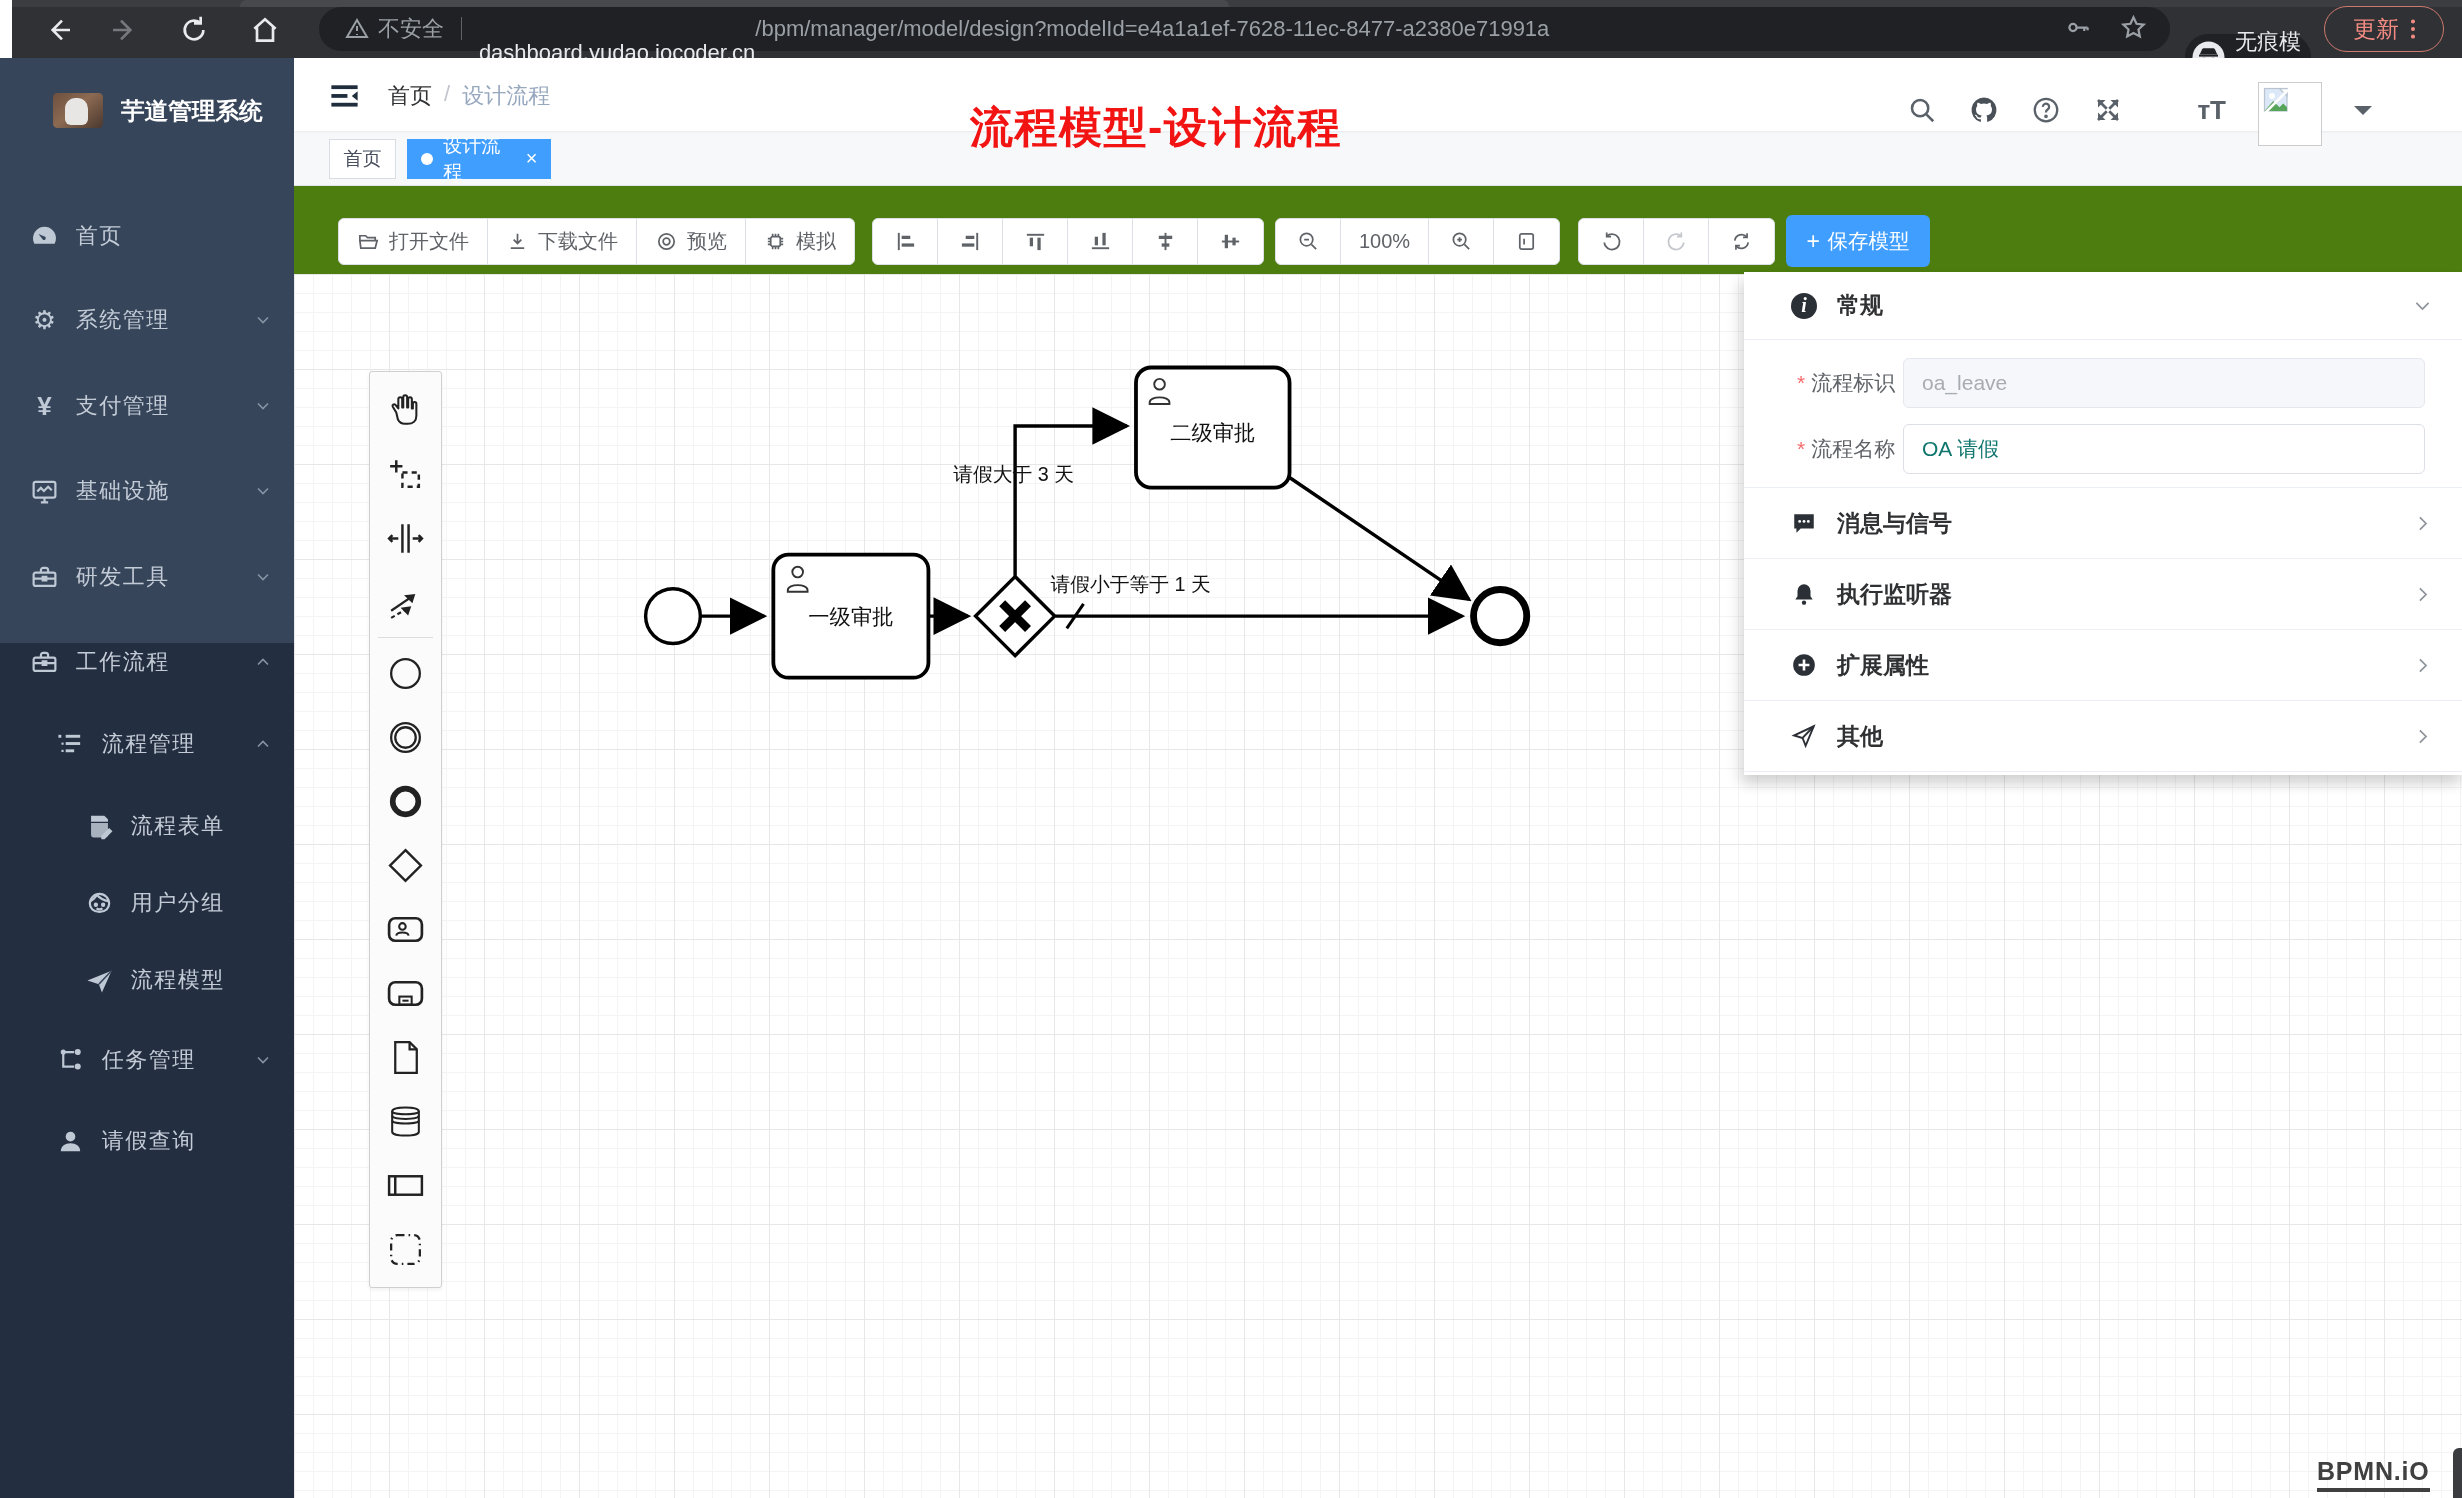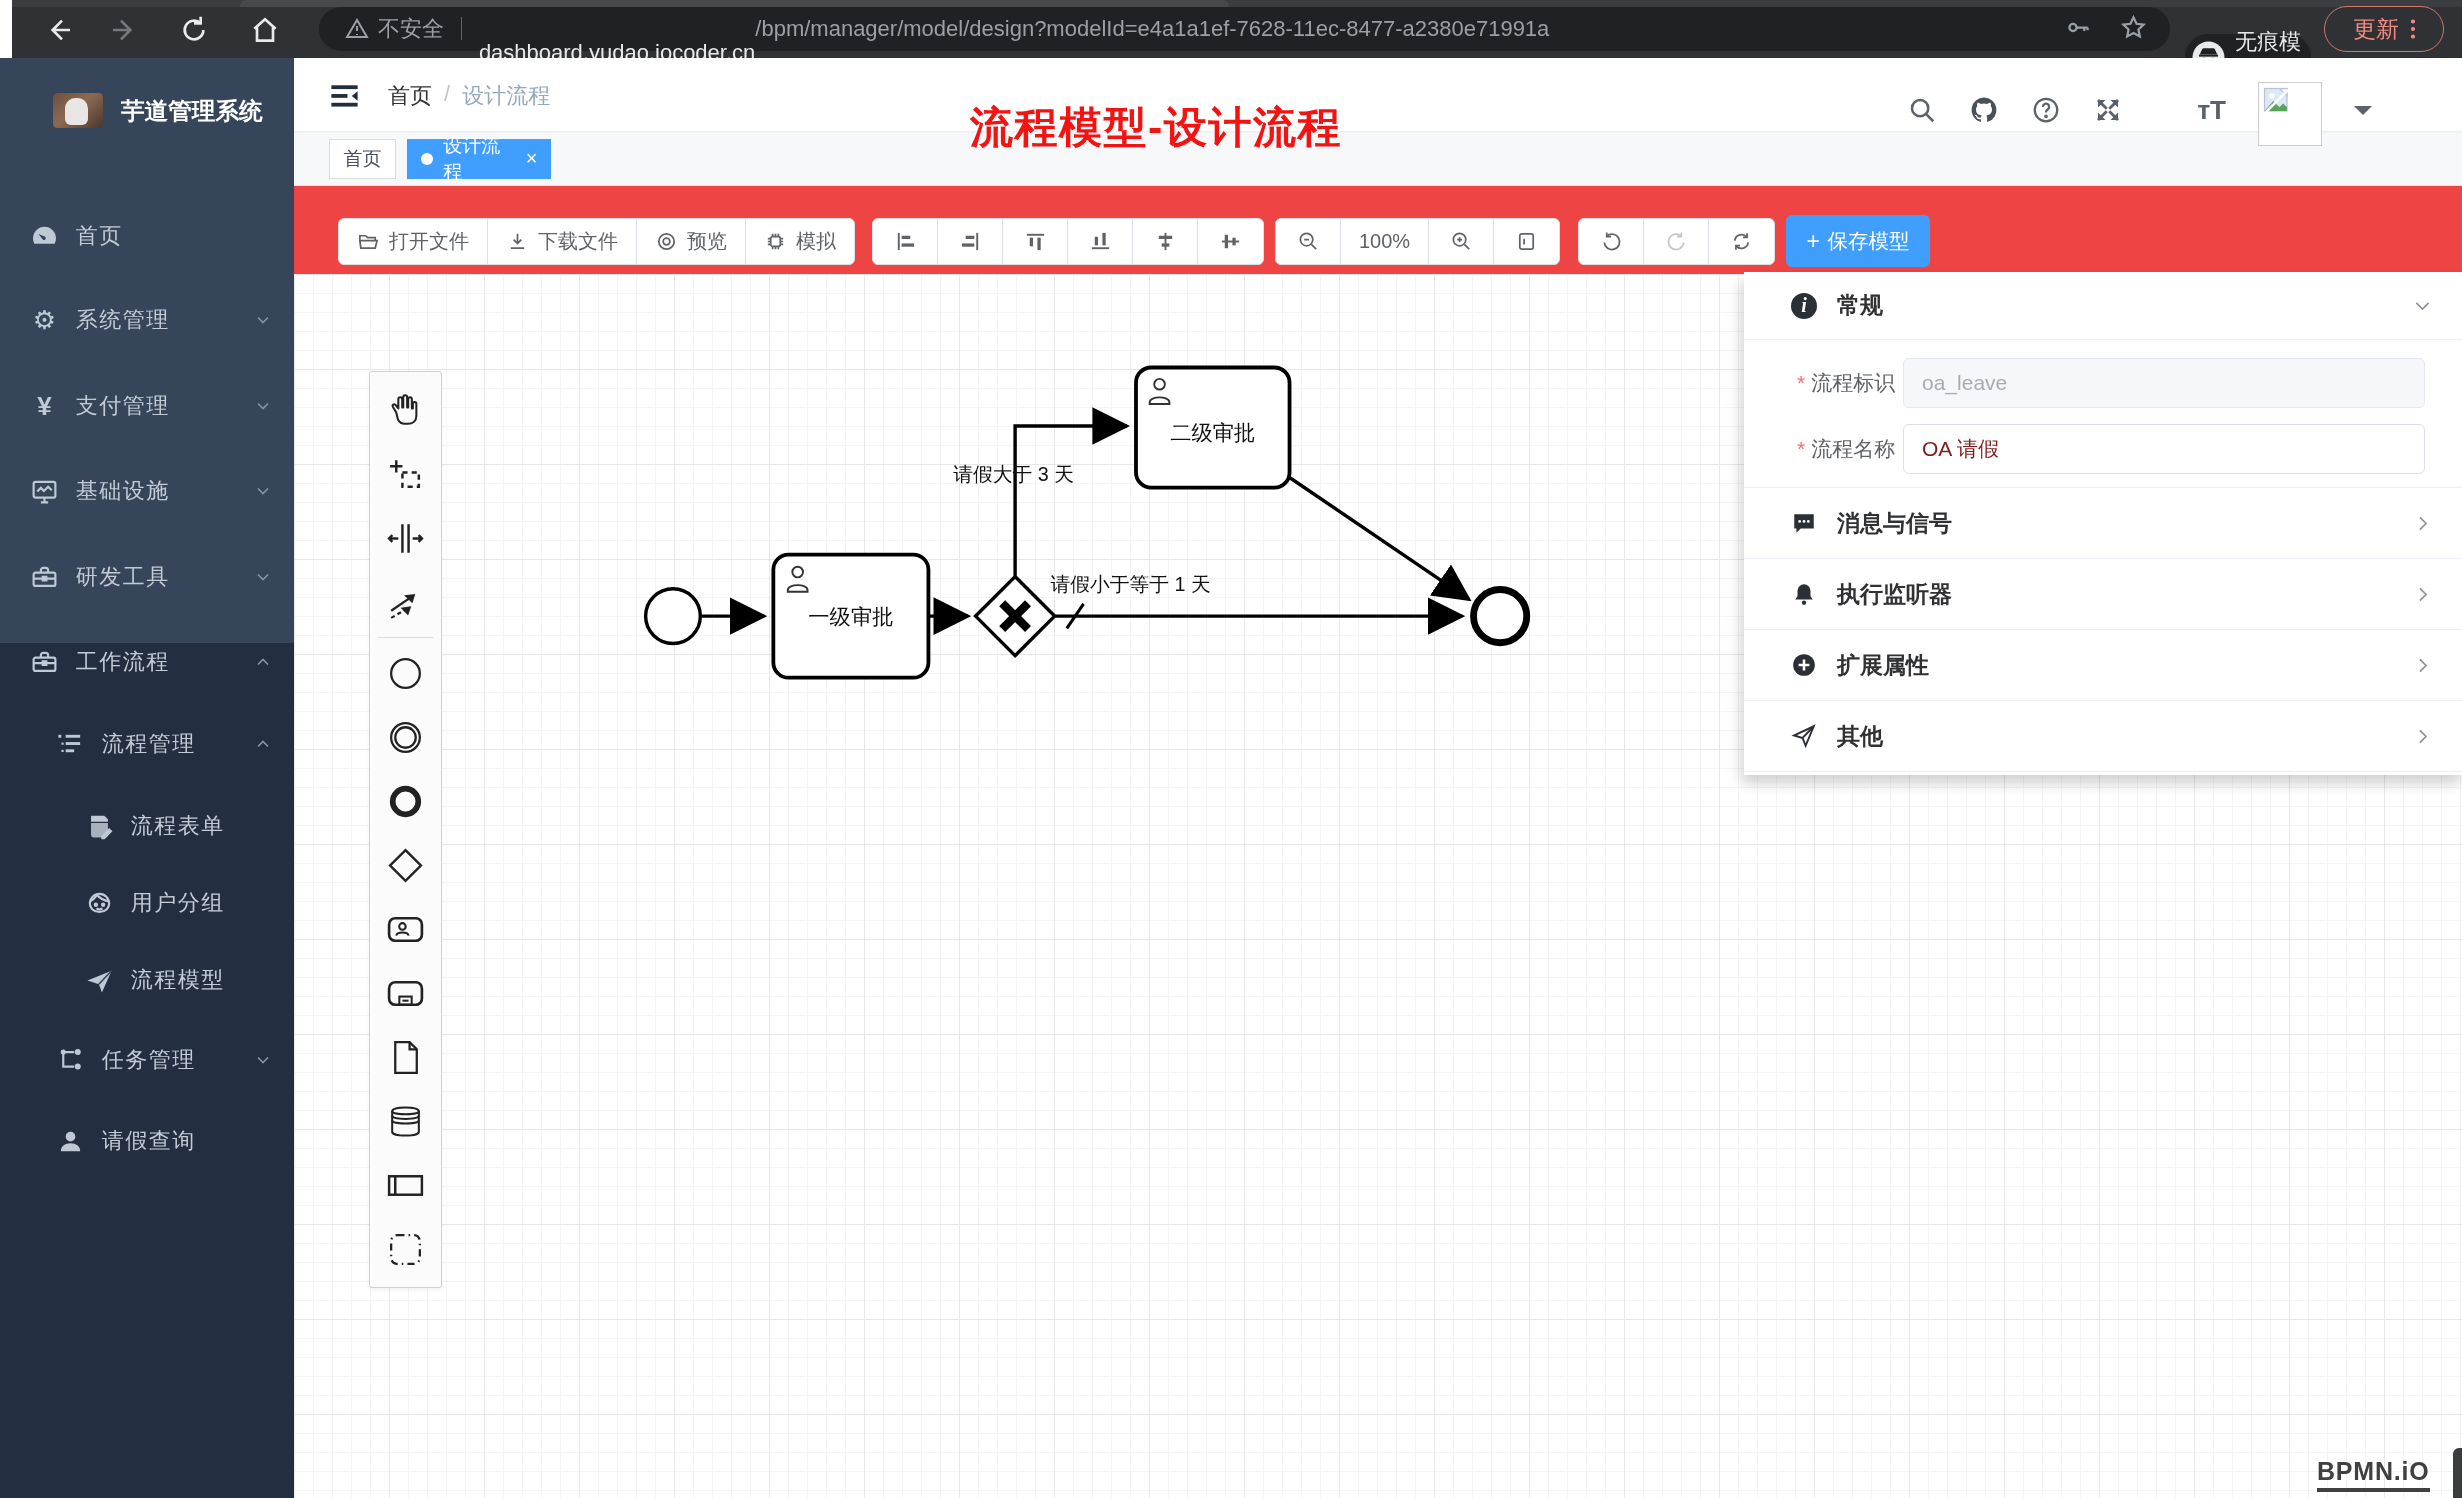--- a/index.html
+++ b/index.html
@@ -69,21 +69,21 @@
 
   
   #tabsbar { left:294px; top:131px; width:2169px; height:55px; background:#f6f8fa; border-bottom:1.5px solid #dfe4ec; z-index:2; }
   .vtab { position:absolute; top:7.6px; height:40px; display:flex; align-items:center; font-size:19px; }
   #tab-home { left:35px; width:67px; background:#fff; border:1.5px solid #d8dce5; color:#495060; justify-content:center; }
   #tab-design { left:113px; width:144px; background:#409eff; color:#fff; padding:0 13.7px; gap:10.6px; }
   #tab-design .dot { width:12px; height:12px; border-radius:50%; background:#fff; flex:none; }
   #tab-design .close-x::after { content:"×"; font-size:20px; }
 
   
-  #toolbar { left:294px; top:186px; width:2169px; height:88px; background:#ef4444; z-index:2; }
+  #toolbar { left:294px; top:186px; width:2169px; height:88px; background:#4d7c0f; z-index:2; }
   .tgroup { position:absolute; top:32px; height:47px; display:flex; border:1.5px solid #dcdfe6; border-radius:6px; background:#fff; }
   .tbtn { height:100%; display:flex; align-items:center; justify-content:center; gap:9px;
     font-size:20px; color:#5f6368; border-right:1.5px solid #dcdfe6; padding:0 18px; cursor:pointer; }
   .tbtn:last-child { border-right:none; }
   .tbtn svg { width:23px; height:23px; }
   .tbtn.icononly { width:65px; padding:0; }
   .tbtn.disabled { color:#c4c8cd; }
   #save-btn { position:absolute; left:1492px; top:29px; width:144px; height:52px; background:#409eff; color:#fff;
     border-radius:6px; display:flex; align-items:center; justify-content:center; gap:7.6px; font-size:20.5px; cursor:pointer; }
   #save-btn .plus::before { content:"+"; font-size:23px; }
@@ -114,21 +114,21 @@
   .prow .picon svg { width:26px; height:26px; }
   .prow .ptitle { margin-left:20px; font-weight:bold; font-size:23px; }
   .prow .pchev { position:absolute; right:30px; width:21px; height:21px; color:#8f949b; }
   .prow .pchev svg { width:21px; height:21px; }
   #p-general { height:68px; }
   #p-form { height:148px; border-bottom:1.5px solid #ebeef5; position:relative; }
   .frow { position:absolute; left:0; width:719px; height:50px; display:flex; align-items:center; }
   .frow .flabel { position:absolute; left:53px; width:99px; text-align:left; color:#5f6368; font-size:21px; }
   .flabel::before { content:"*"; color:#f56c6c; margin-right:6px; }
   .finput { position:absolute; left:159px; width:522px; height:50px; border:1.5px solid #dcdfe6; border-radius:6px;
-    font-size:21px; padding:0 18px; color:#7f1d1d; font-family:inherit; background:#fff; outline:none; }
+    font-size:21px; padding:0 18px; color:#0f766e; font-family:inherit; background:#fff; outline:none; }
   .finput:disabled { background:#f5f7fa; border-color:#e4e7ed; color:#a8abb2; }
   .sec-row { height:71px;font-family:Liberation Serif, serif; }
   .info-badge { width:26px; height:26px; margin-left:47px; border-radius:50%; background:#2b2f36; color:#fff;
     font-family:"Liberation Serif",serif; font-style:italic; font-weight:bold; font-size:20px;
     display:flex; align-items:center; justify-content:center; flex:none; }
 </style>
 </head>
 <body>
 
 <div id="chrome" class="abs">

